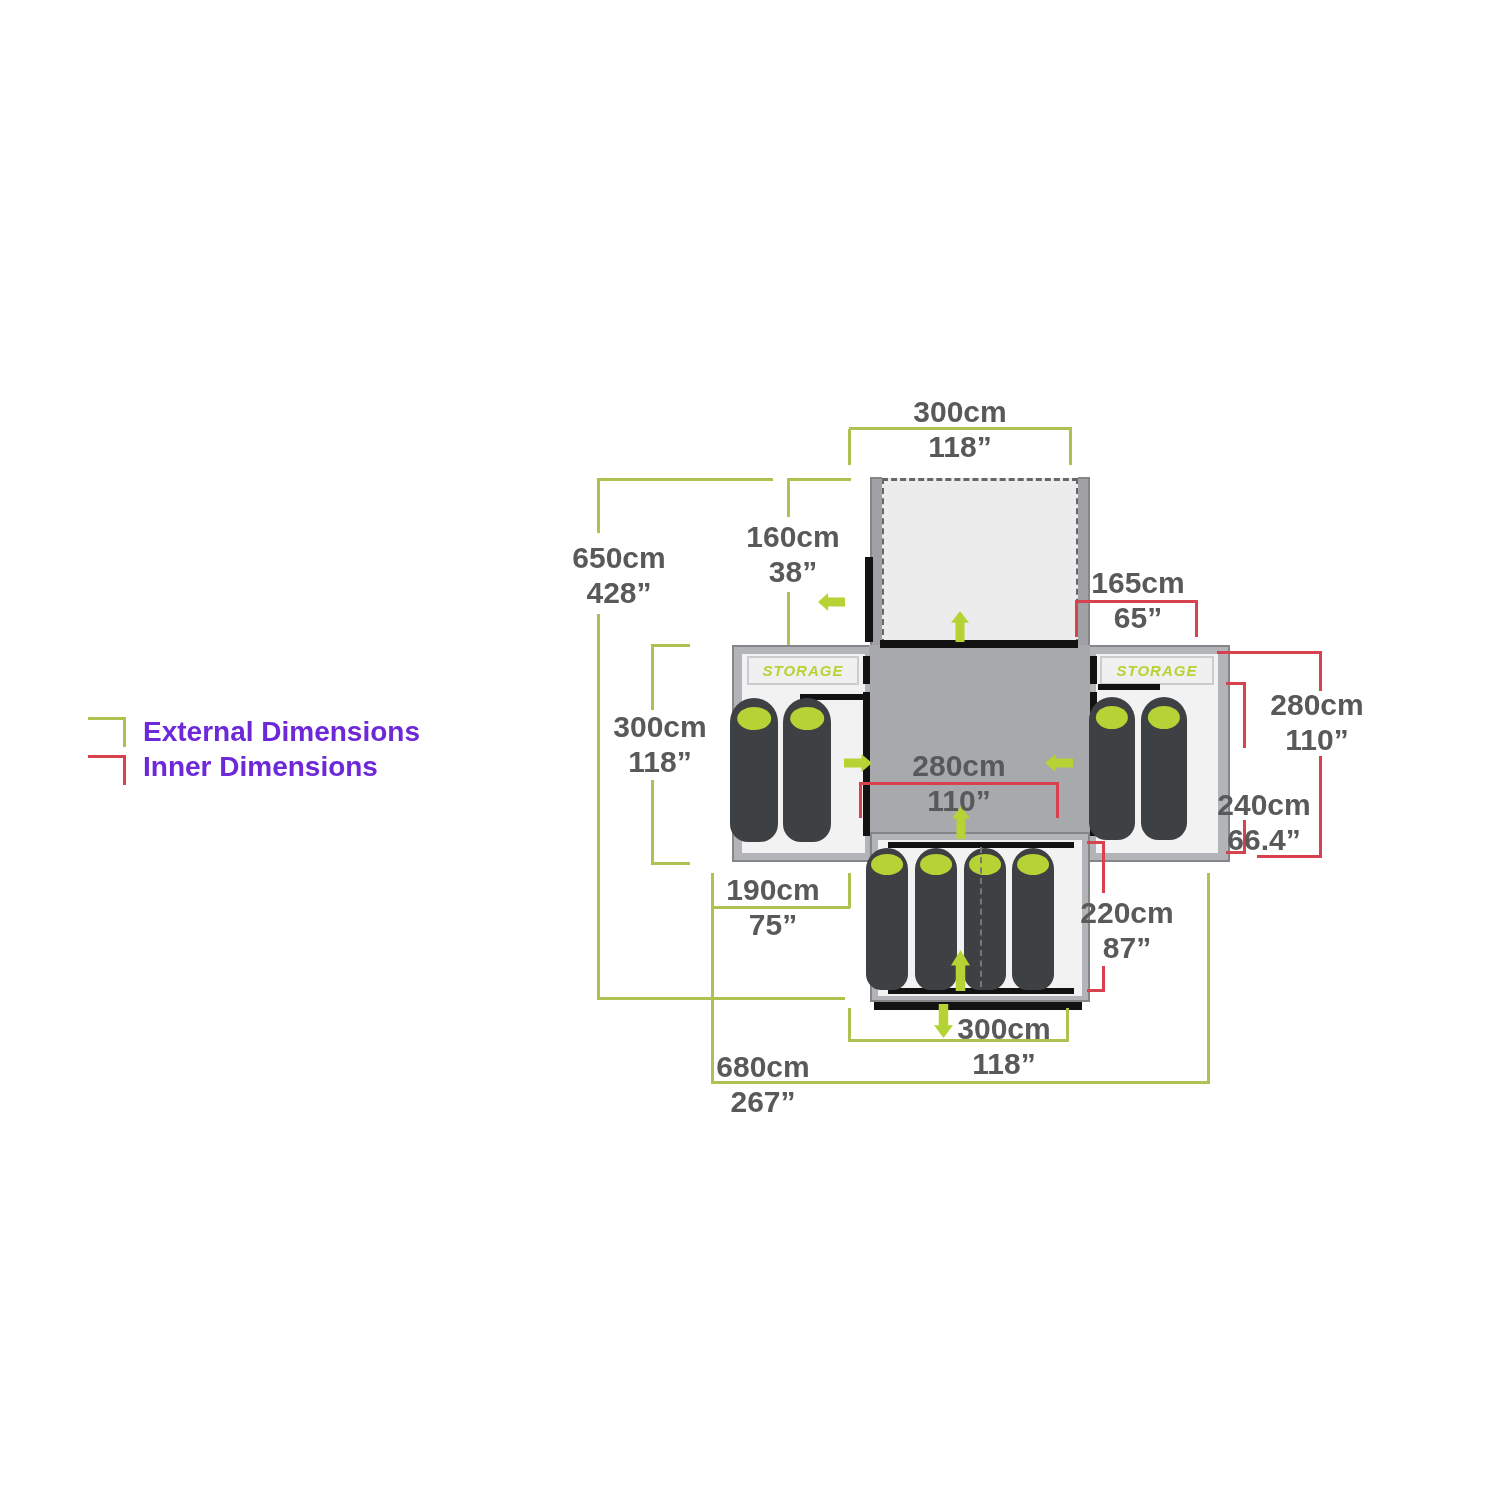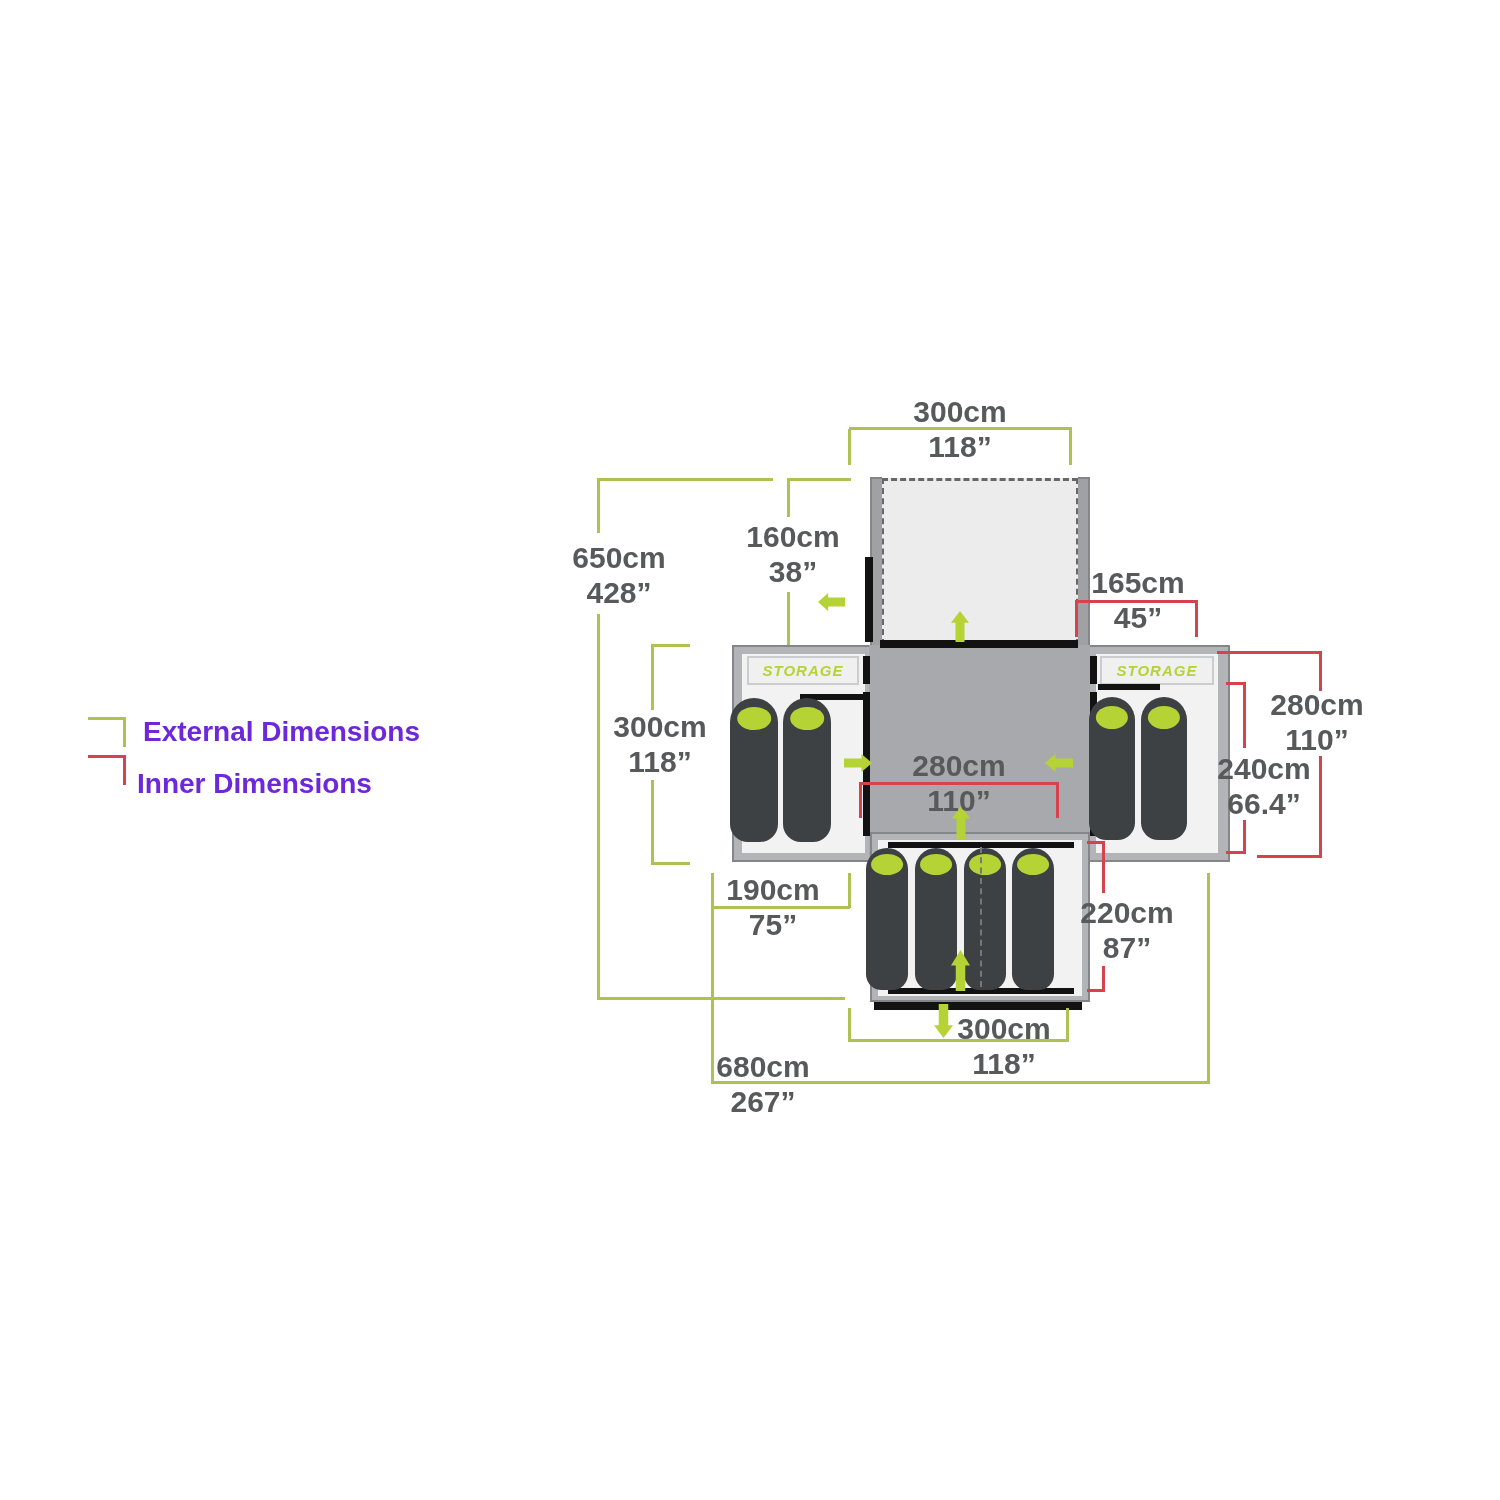--- a/index.html
+++ b/index.html
@@ -192,35 +192,35 @@
 <div class="dim" style="left:619px;top:575px;">
   <div>650cm</div>
   <div>428”</div>
 </div>
 <div class="dim" style="left:793px;top:554px;">
   <div>160cm</div>
   <div>38”</div>
 </div>
 <div class="dim" style="left:1138px;top:600px;">
   <div>165cm</div>
-  <div>45”</div>
+  <div>65”</div>
 </div>
 <div class="dim" style="left:660px;top:744px;">
   <div>300cm</div>
   <div>118”</div>
 </div>
 <div class="dim" style="left:959px;top:783px;">
   <div>280cm</div>
   <div>110”</div>
 </div>
 <div class="dim" style="left:1317px;top:722px;">
   <div>280cm</div>
   <div>110”</div>
 </div>
-<div class="dim" style="left:1264px;top:786px;">
+<div class="dim" style="left:1264px;top:822px;">
   <div>240cm</div>
   <div>66.4”</div>
 </div>
 <div class="dim" style="left:773px;top:907px;">
   <div>190cm</div>
   <div>75”</div>
 </div>
 <div class="dim" style="left:1127px;top:930px;">
   <div>220cm</div>
   <div>87”</div>
@@ -237,14 +237,14 @@
 <div>
   <div>
     <div class="hl g" style="left:88px;top:717px;width:38px;"></div>
     <div class="vl g" style="left:123px;top:717px;height:30px;"></div>
   </div>
   <div class="legend-text" style="left:143px;top:716px;">External Dimensions</div>
   <div>
     <div class="hl r" style="left:88px;top:755px;width:38px;"></div>
     <div class="vl r" style="left:123px;top:755px;height:30px;"></div>
   </div>
-  <div class="legend-text" style="left:137px;top:751px;margin-top:17px;">Inner Dimensions</div>
+  <div class="legend-text" style="left:143px;top:751px;">Inner Dimensions</div>
 </div>
 
 </body></html>

